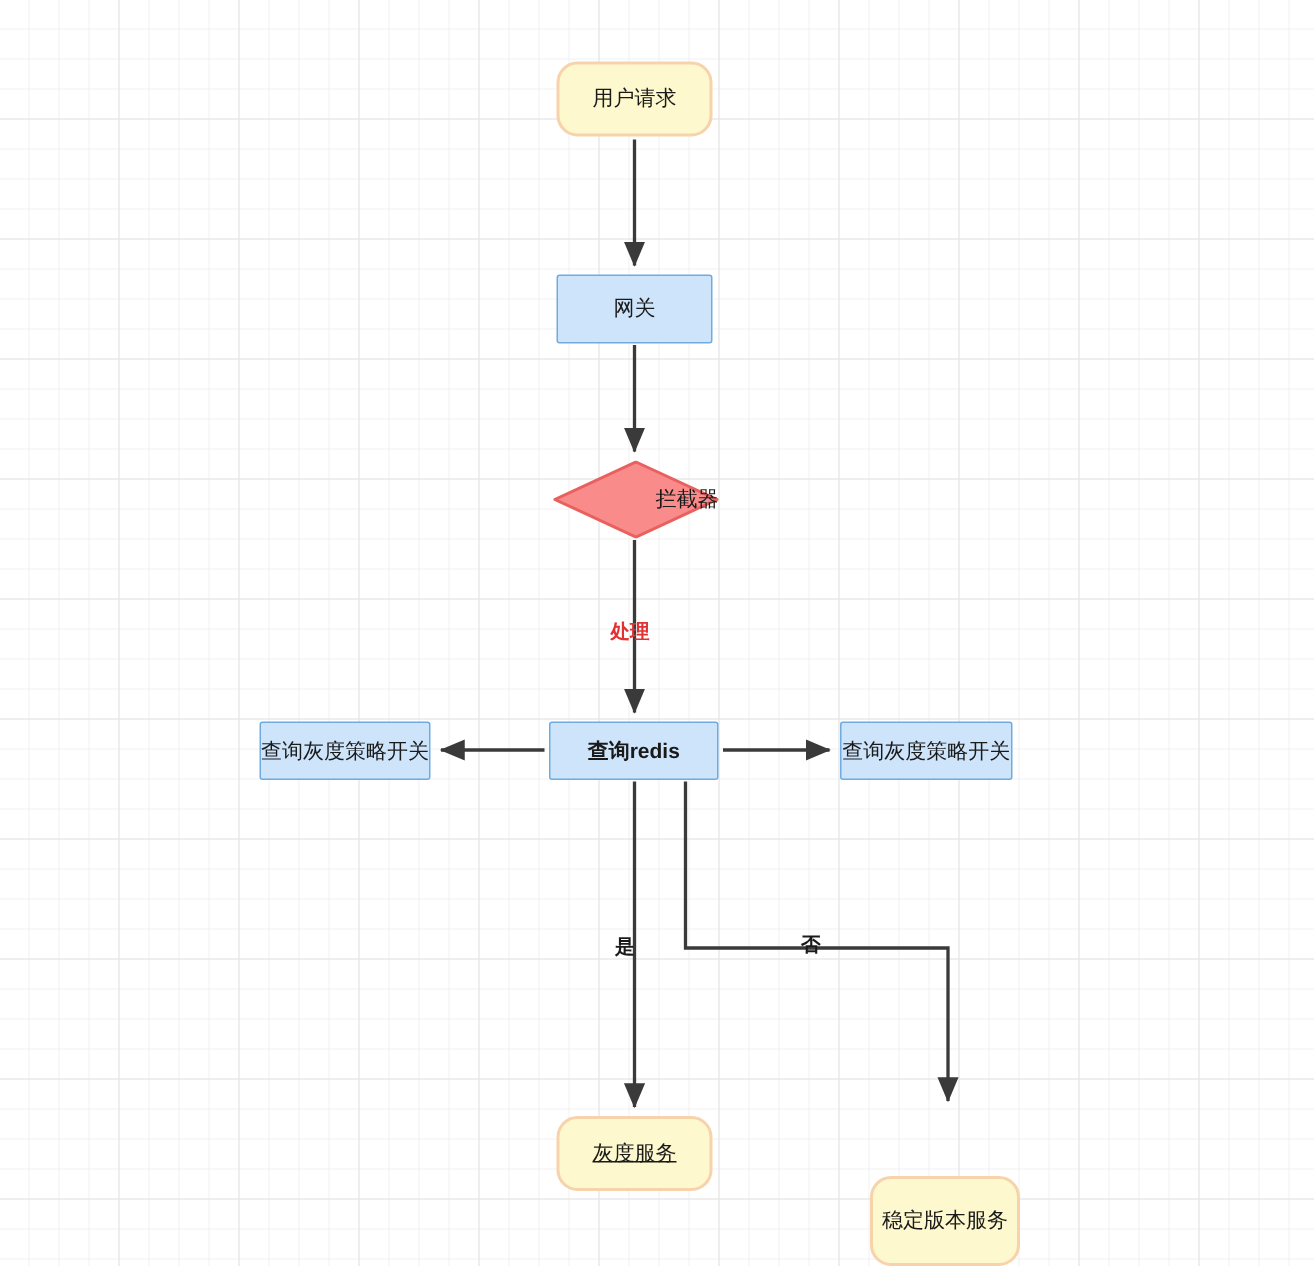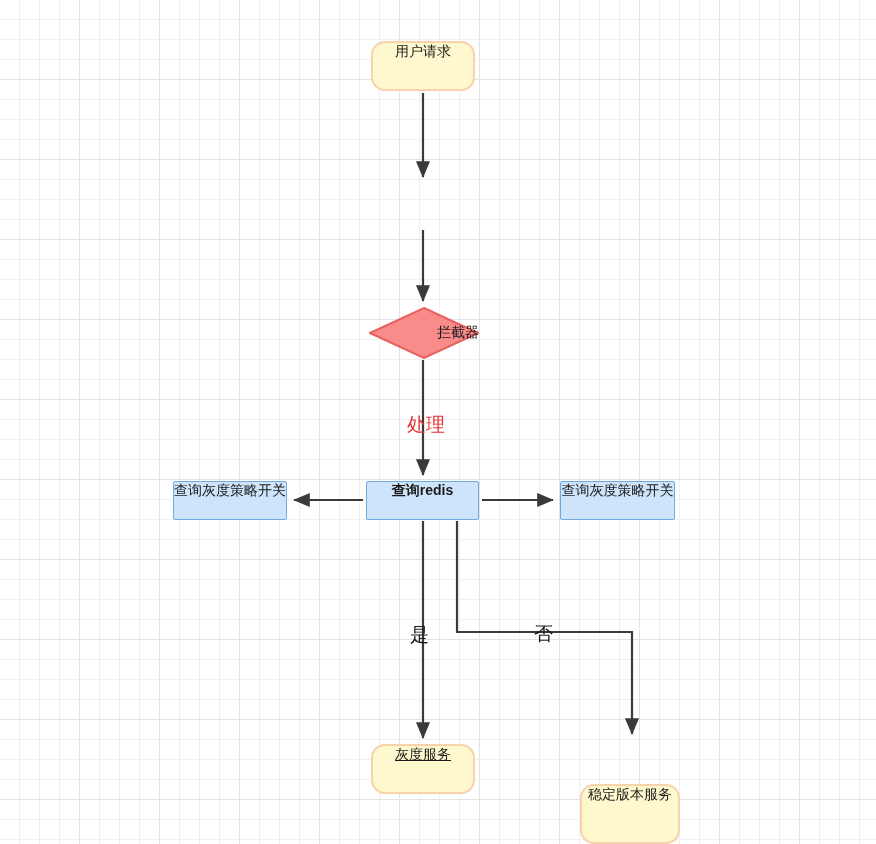--- a/index.html
+++ b/index.html
@@ -34,21 +34,21 @@
     left: 0;
     top: 0;
     width: 876px;
     height: 844px;
     pointer-events: none;
   }
   .node {
     position: absolute;
     box-sizing: border-box;
     display: flex;
-    align-items: flex-start;
+    align-items: center;
     justify-content: center;
     text-align: center;
     line-height: 1.25;
     color: #1a1a1a;
     font-size: 14px;
     white-space: pre-wrap;
   }
   .node-terminal {
     background: #fdf8cd;
     border: 2px solid #f7d2ab;
@@ -72,25 +72,26 @@
   }
   .node-decision-wrap .diamond-label {
     position: relative;
     z-index: 2;
     font-size: 14px;
     color: #1a1a1a;
     text-align: center;
   }
   .edge-label {
     position: absolute;
-    font-size: 19px;
+    font-size: 13px;
     color: #1a1a1a;
     background: transparent;
     white-space: nowrap;
     text-align: right;
+    font-weight: bold;
   }
   .edge-label.accent {
     color: #e33131;
   }
   .watermark {
     position: absolute;
     font-size: 19px;
     color: #b6bcc4;
     white-space: nowrap;
     letter-spacing: 0.5px;
@@ -120,20 +121,23 @@
 
     <path d="M423,521 L423,738" stroke="#3a3a3a" stroke-width="2.2" fill="none" marker-end="url(#arrowhead)"></path>
 
     <path d="M457,521 L457,632 L632,632 L632,734" stroke="#3a3a3a" stroke-width="2.2" fill="none" stroke-linejoin="miter" marker-end="url(#arrowhead)"></path>
   </svg>
 
   <div class="node node-terminal" style="left:371px; top:41px; width:104px; height:50px;">
     <span>用户请求</span>
   </div>
 
+  <div class="node node-process" style="left:371px; top:183px; width:104px; height:46px;">
+    <span>网关</span>
+  </div>
 
   <div class="node-decision-wrap" style="left:369px; top:307px; width:110px; height:52px;">
     <svg class="diamond-shape" viewBox="0 0 110 52" preserveAspectRatio="none">
       <polygon points="55,1 109,26 55,51 1,26" fill="#f98b8b" stroke="#e8615f" stroke-width="2"></polygon>
     </svg>
     <span class="diamond-label">拦截器</span>
   </div>
 
   <div class="node node-process" style="left:366px; top:481px; width:113px; height:39px; font-weight:600;">
     <span>查询redis</span>

